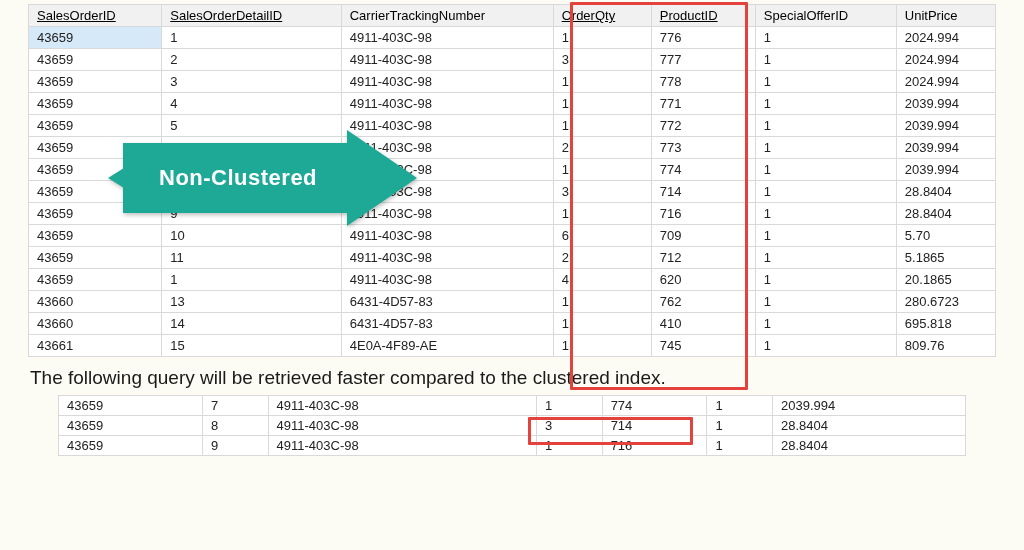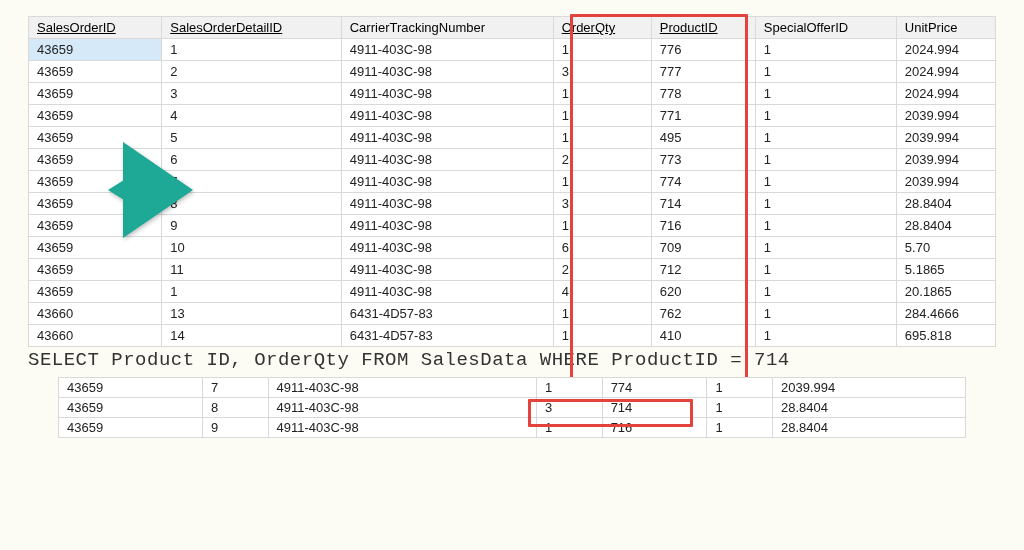--- a/index.html
+++ b/index.html
@@ -2,21 +2,21 @@
 <html><head>
 <meta charset="utf-8">
 <style>
   html,body{margin:0;padding:0;background:#fcfcf5;font-family:Arial,Helvetica,sans-serif;font-size:13px;color:#222;}
   .page{width:1024px;height:550px;box-sizing:border-box;padding:4px 28px 0 28px;position:relative;}
   table{border-collapse:collapse;width:100%;background:#fff;}
   th,td{border:1px solid #d9d9d9;padding:3px 8px;white-space:nowrap;font-weight:400;}
   th{background:#f1f1f1;color:#000;text-align:left;font-weight:400;}
   th.hdr-u{text-decoration:underline;}
   td.sel{background:#d6e9f8;}
-  .wrap1{position:relative;margin-top:12px;}
+  .wrap1{position:relative;margin-top:0;}
   .hlbox1{position:absolute;border:3px solid #e4433d;top:-2px;left:542px;width:178px;height:388px;pointer-events:none;box-sizing:border-box;border-radius:1px;}
   .arrow{position:absolute;top:126px;left:80px;display:flex;align-items:center;filter:drop-shadow(1px 2px 2px rgba(0,0,0,.25));}
   .arrow .body{background:#1ea896;color:#fff;font-weight:700;font-family:"Arial Narrow",Arial,sans-serif;letter-spacing:.5px;padding:22px 30px 22px 36px;font-size:22px;}
   .arrow .tail{width:0;height:0;border-top:10px solid transparent;border-bottom:10px solid transparent;border-right:16px solid #1ea896;margin-right:-1px;}
   .arrow .head{width:0;height:0;border-top:48px solid transparent;border-bottom:48px solid transparent;border-left:70px solid #1ea896;}
   .caption{font-size:19px;color:#1a1a1a;margin:10px 2px 6px 2px;}
   .sql{font-family:"Courier New",Courier,monospace;font-size:19px;letter-spacing:.5px;color:#333;margin:2px 0 6px 0;white-space:pre;}
   .wrap2{position:relative;padding:0 30px;}
   .tbl2 td{padding:2px 8px;}
   .hlbox2{position:absolute;border:3px solid #e4433d;top:22px;left:500px;width:165px;height:28px;box-sizing:border-box;border-radius:1px;pointer-events:none;}
@@ -75,21 +75,21 @@
             <td>1</td>
             <td>771</td>
             <td>1</td>
             <td class="r">2039.994</td>
           </tr>
           <tr>
             <td>43659</td>
             <td>5</td>
             <td>4911-403C-98</td>
             <td>1</td>
-            <td>495</td>
+            <td>772</td>
             <td>1</td>
             <td class="r">2039.994</td>
           </tr>
           <tr>
             <td>43659</td>
             <td>6</td>
             <td>4911-403C-98</td>
             <td>2</td>
             <td>773</td>
             <td>1</td>
@@ -149,41 +149,51 @@
             <td>1</td>
             <td class="r">20.1865</td>
           </tr>
           <tr>
             <td>43660</td>
             <td>13</td>
             <td>6431-4D57-83</td>
             <td>1</td>
             <td>762</td>
             <td>1</td>
-            <td class="r">284.4666</td>
+            <td class="r">280.6723</td>
           </tr>
           <tr>
             <td>43660</td>
             <td>14</td>
             <td>6431-4D57-83</td>
             <td>1</td>
             <td>410</td>
             <td>1</td>
             <td class="r">695.818</td>
+          </tr>
+          <tr>
+            <td>43661</td>
+            <td>15</td>
+            <td>4E0A-4F89-AE</td>
+            <td>1</td>
+            <td>745</td>
+            <td>1</td>
+            <td class="r">809.76</td>
           </tr>
         </tbody>
     </table>
     <div class="hlbox1"></div>
     <div class="arrow">
       <div class="tail"></div>
+      <div class="body">Non-Clustered</div>
       <div class="head"></div>
     </div>
   </div>
 
-  <div class="sql">SELECT Product ID, OrderQty FROM SalesData WHERE ProductID = 714</div>
+  <div class="caption">The following query will be retrieved faster compared to the clustered index.</div>
 
   <div class="wrap2">
     <table class="tbl2">
       <tbody id="tbl2-body">
           <tr>
             <td>43659</td>
             <td>7</td>
             <td>4911-403C-98</td>
             <td>1</td>
             <td>774</td>

